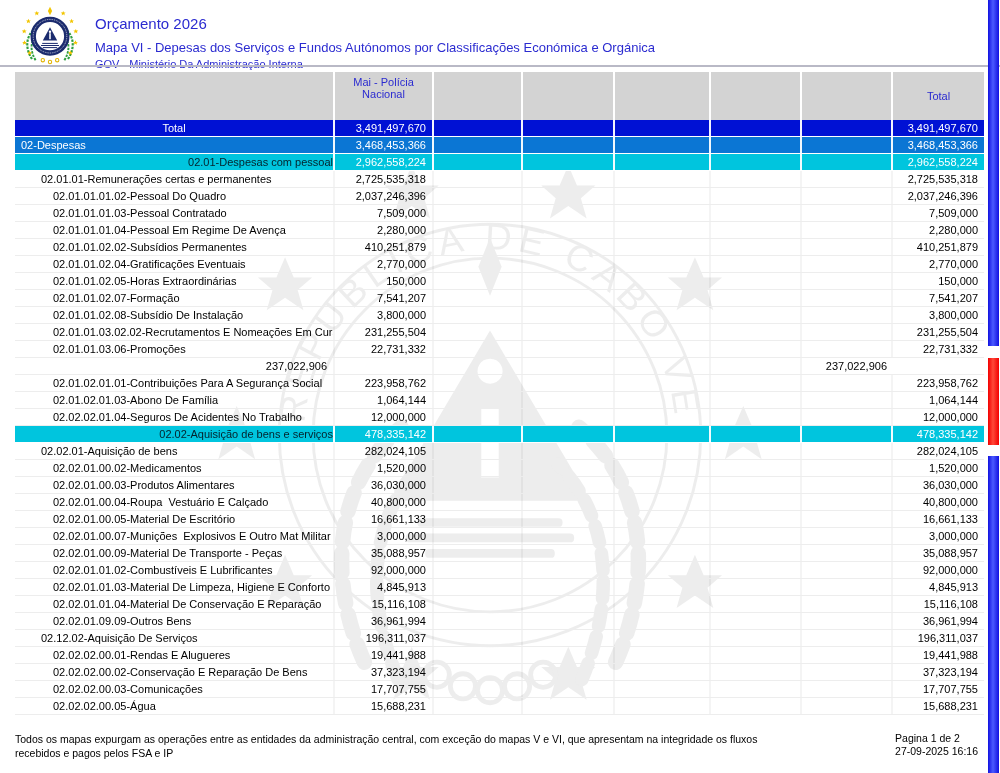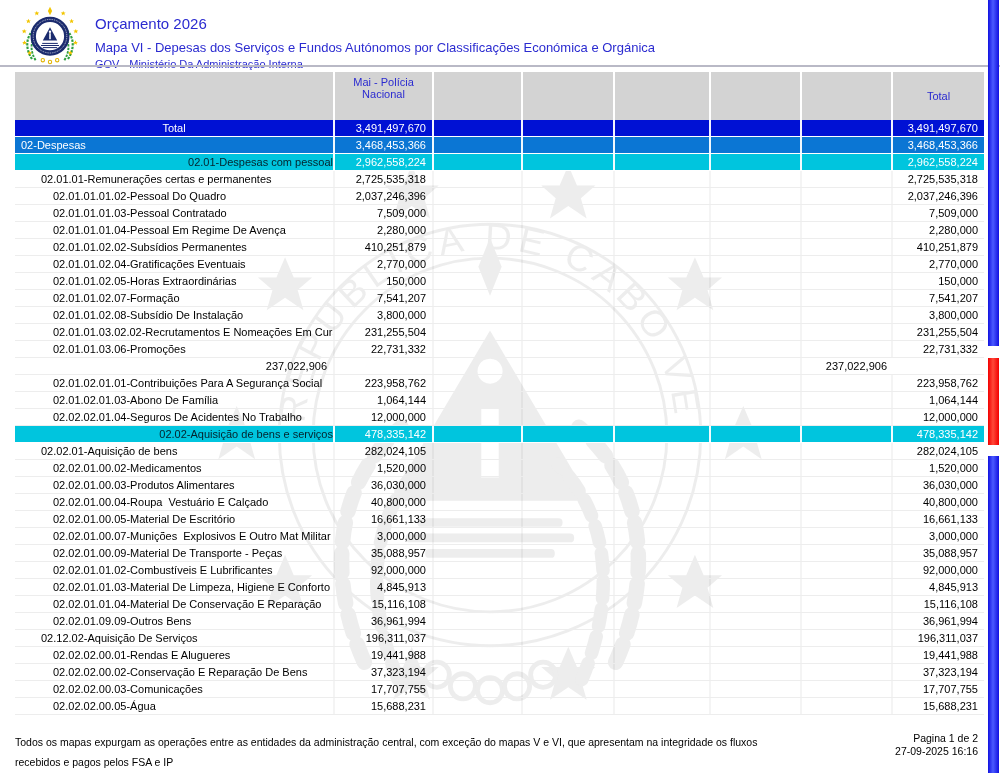--- a/index.html
+++ b/index.html
@@ -40,22 +40,22 @@
   .total .td,.l1 .td,.l2 .td{border-right-color:rgba(255,255,255,0.95);}
   .l3 .td,.l4 .td{border-right-color:rgba(0,0,0,0.045);}
 
   
   .bar{position:absolute;left:988px;width:11px;}
   .bar-b1{top:0;height:346px;background:linear-gradient(90deg,var(--bar-blue),#4a5aff 45%,var(--bar-blue));}
   .bar-red{top:358px;height:87px;background:linear-gradient(90deg,var(--bar-red),#ff4838 45%,var(--bar-red));}
   .bar-b2{top:456px;height:317px;background:linear-gradient(90deg,var(--bar-blue),#4a5aff 45%,var(--bar-blue));}
 
   
-  .footnote{position:absolute;left:15px;top:732px;width:778px;font-size:10.5px;line-height:20px;}
-  .pageinfo{position:absolute;right:22px;top:732px;text-align:right;font-size:10.5px;line-height:12.8px;}
+  .footnote{position:absolute;left:15px;top:732px;width:778px;font-size:10.5px;line-height:14px;}
+  .pageinfo{position:absolute;right:22px;top:732px;font-size:10.5px;line-height:12.8px;}
 </style>
 </head>
 <body>
 
 <div class="page">
 
   <svg class="logo" viewBox="0 0 140 100">
     <defs>
       <path id="lstar" d="M0,-4.2 L1.26,-1.3 4,-1.3 1.9,0.5 2.6,3.4 0,1.6 -2.6,3.4 -1.9,0.5 -4,-1.3 -1.26,-1.3 Z"></path>
     </defs>

